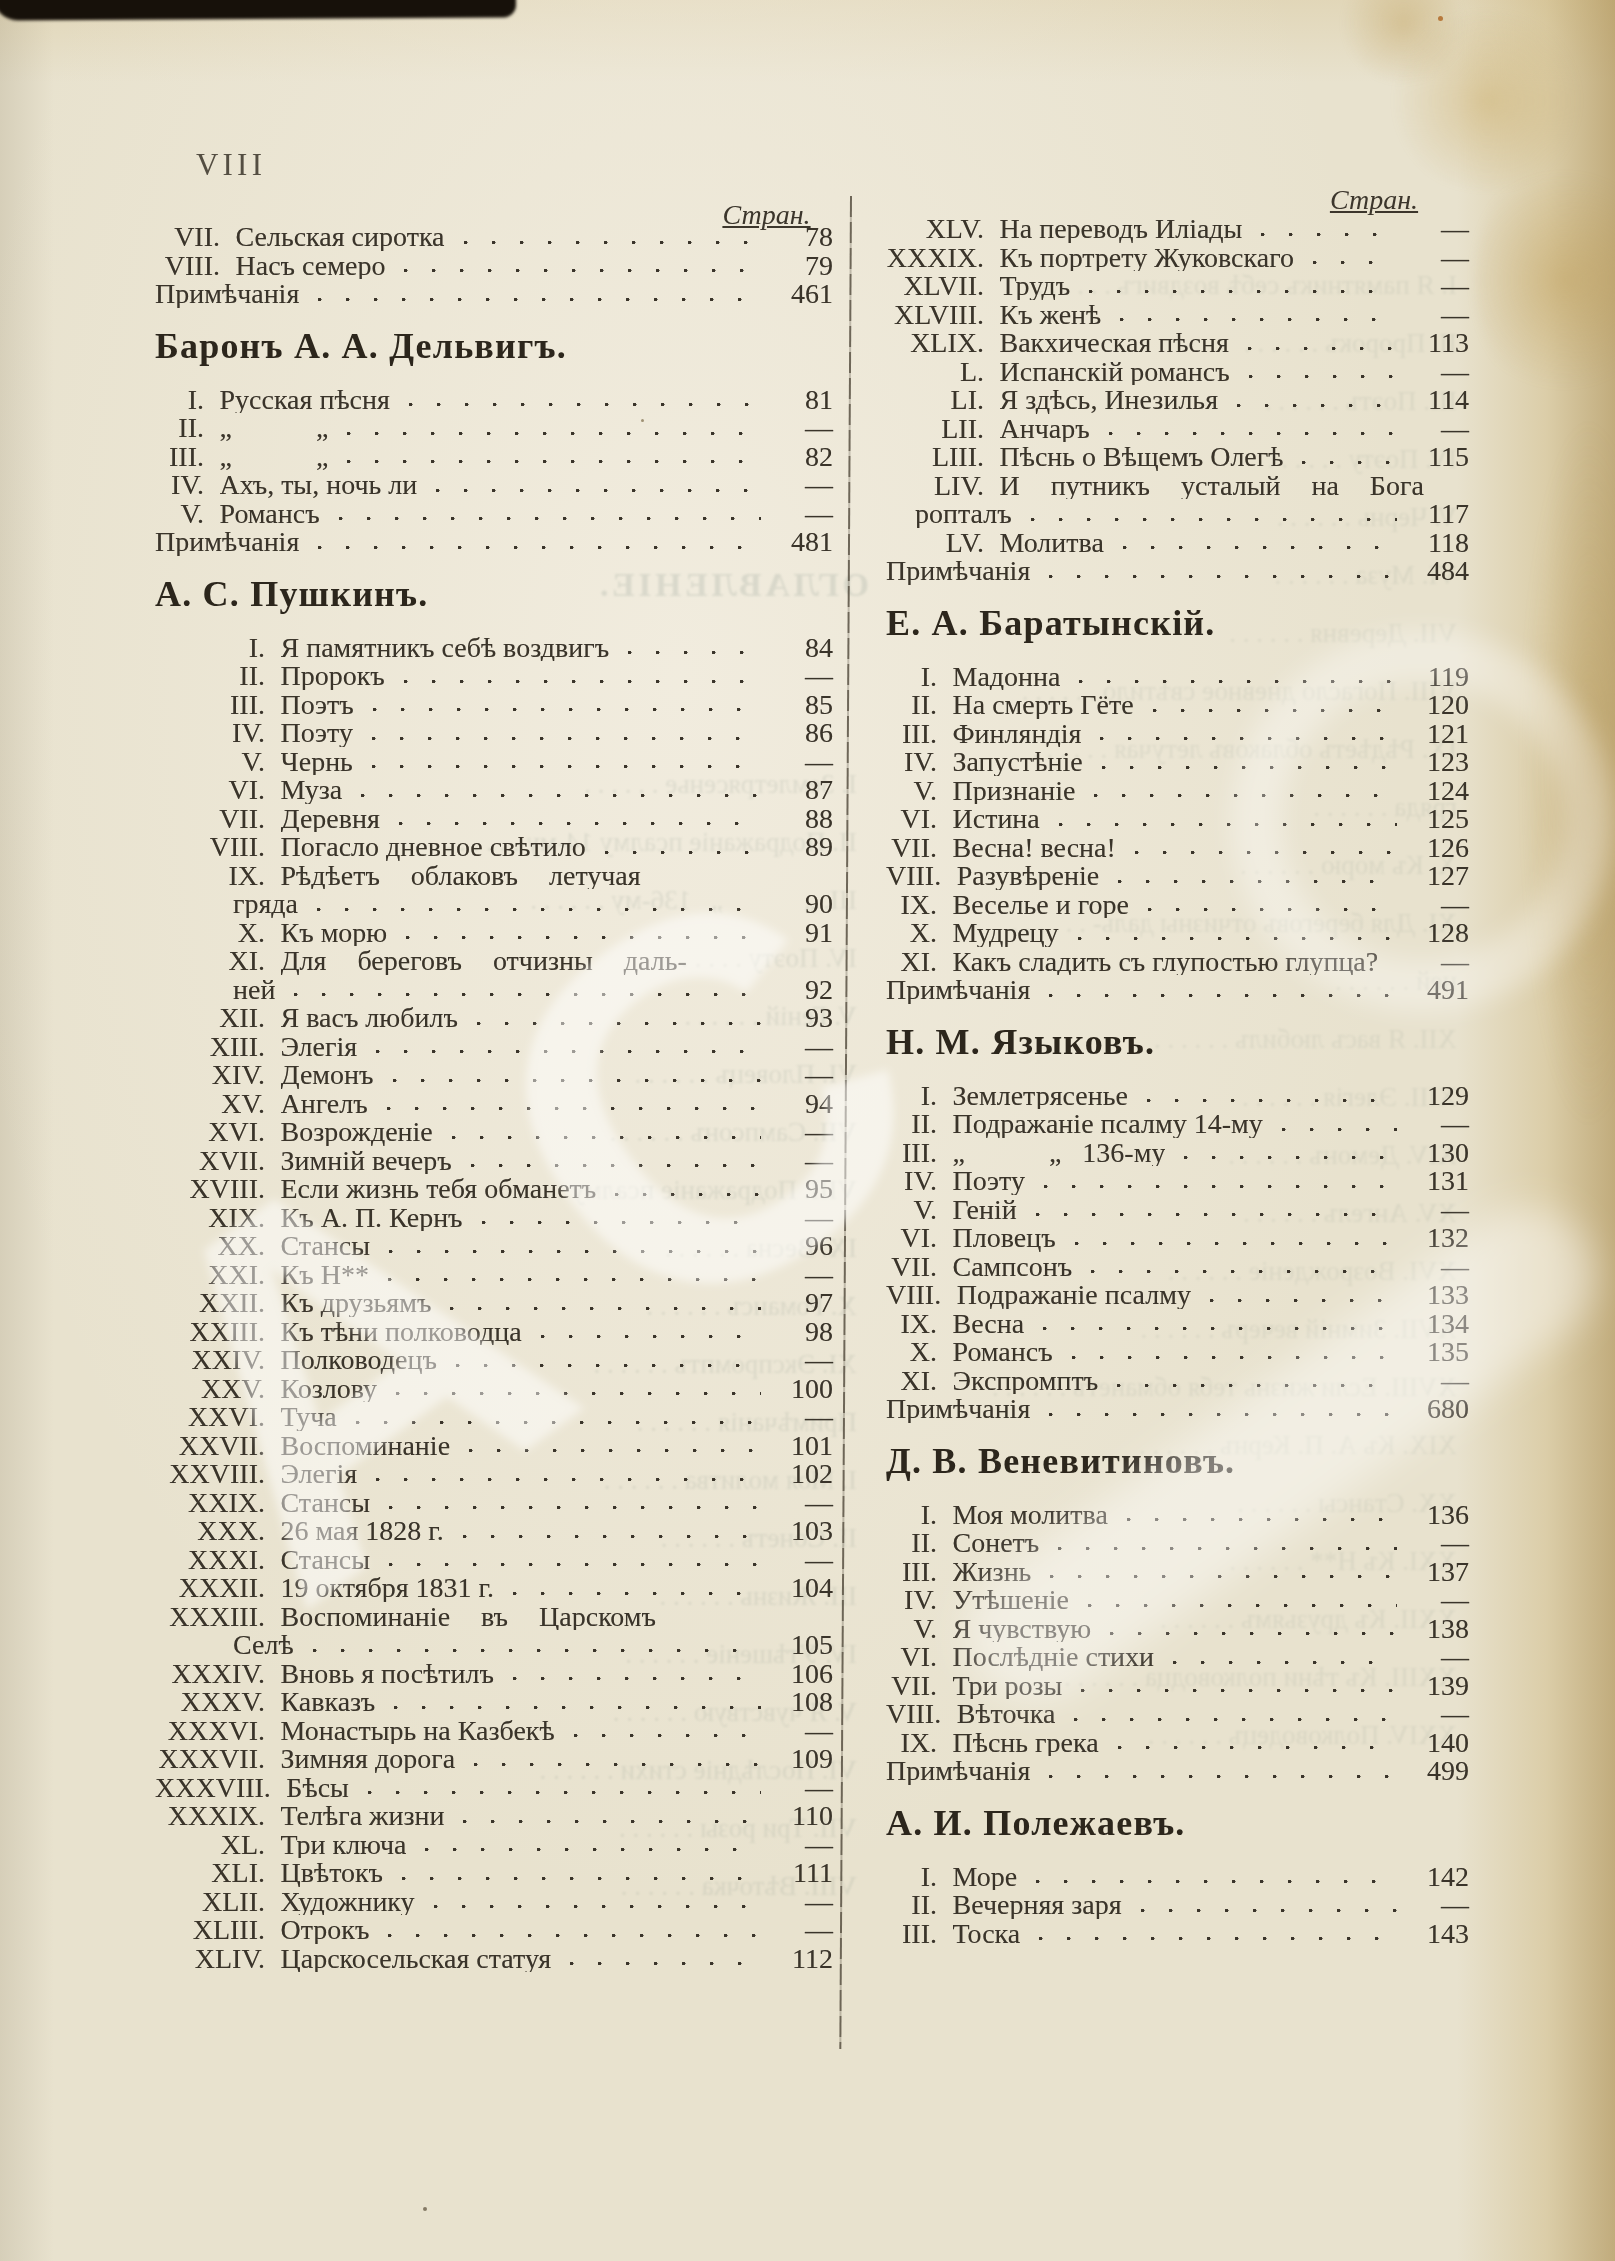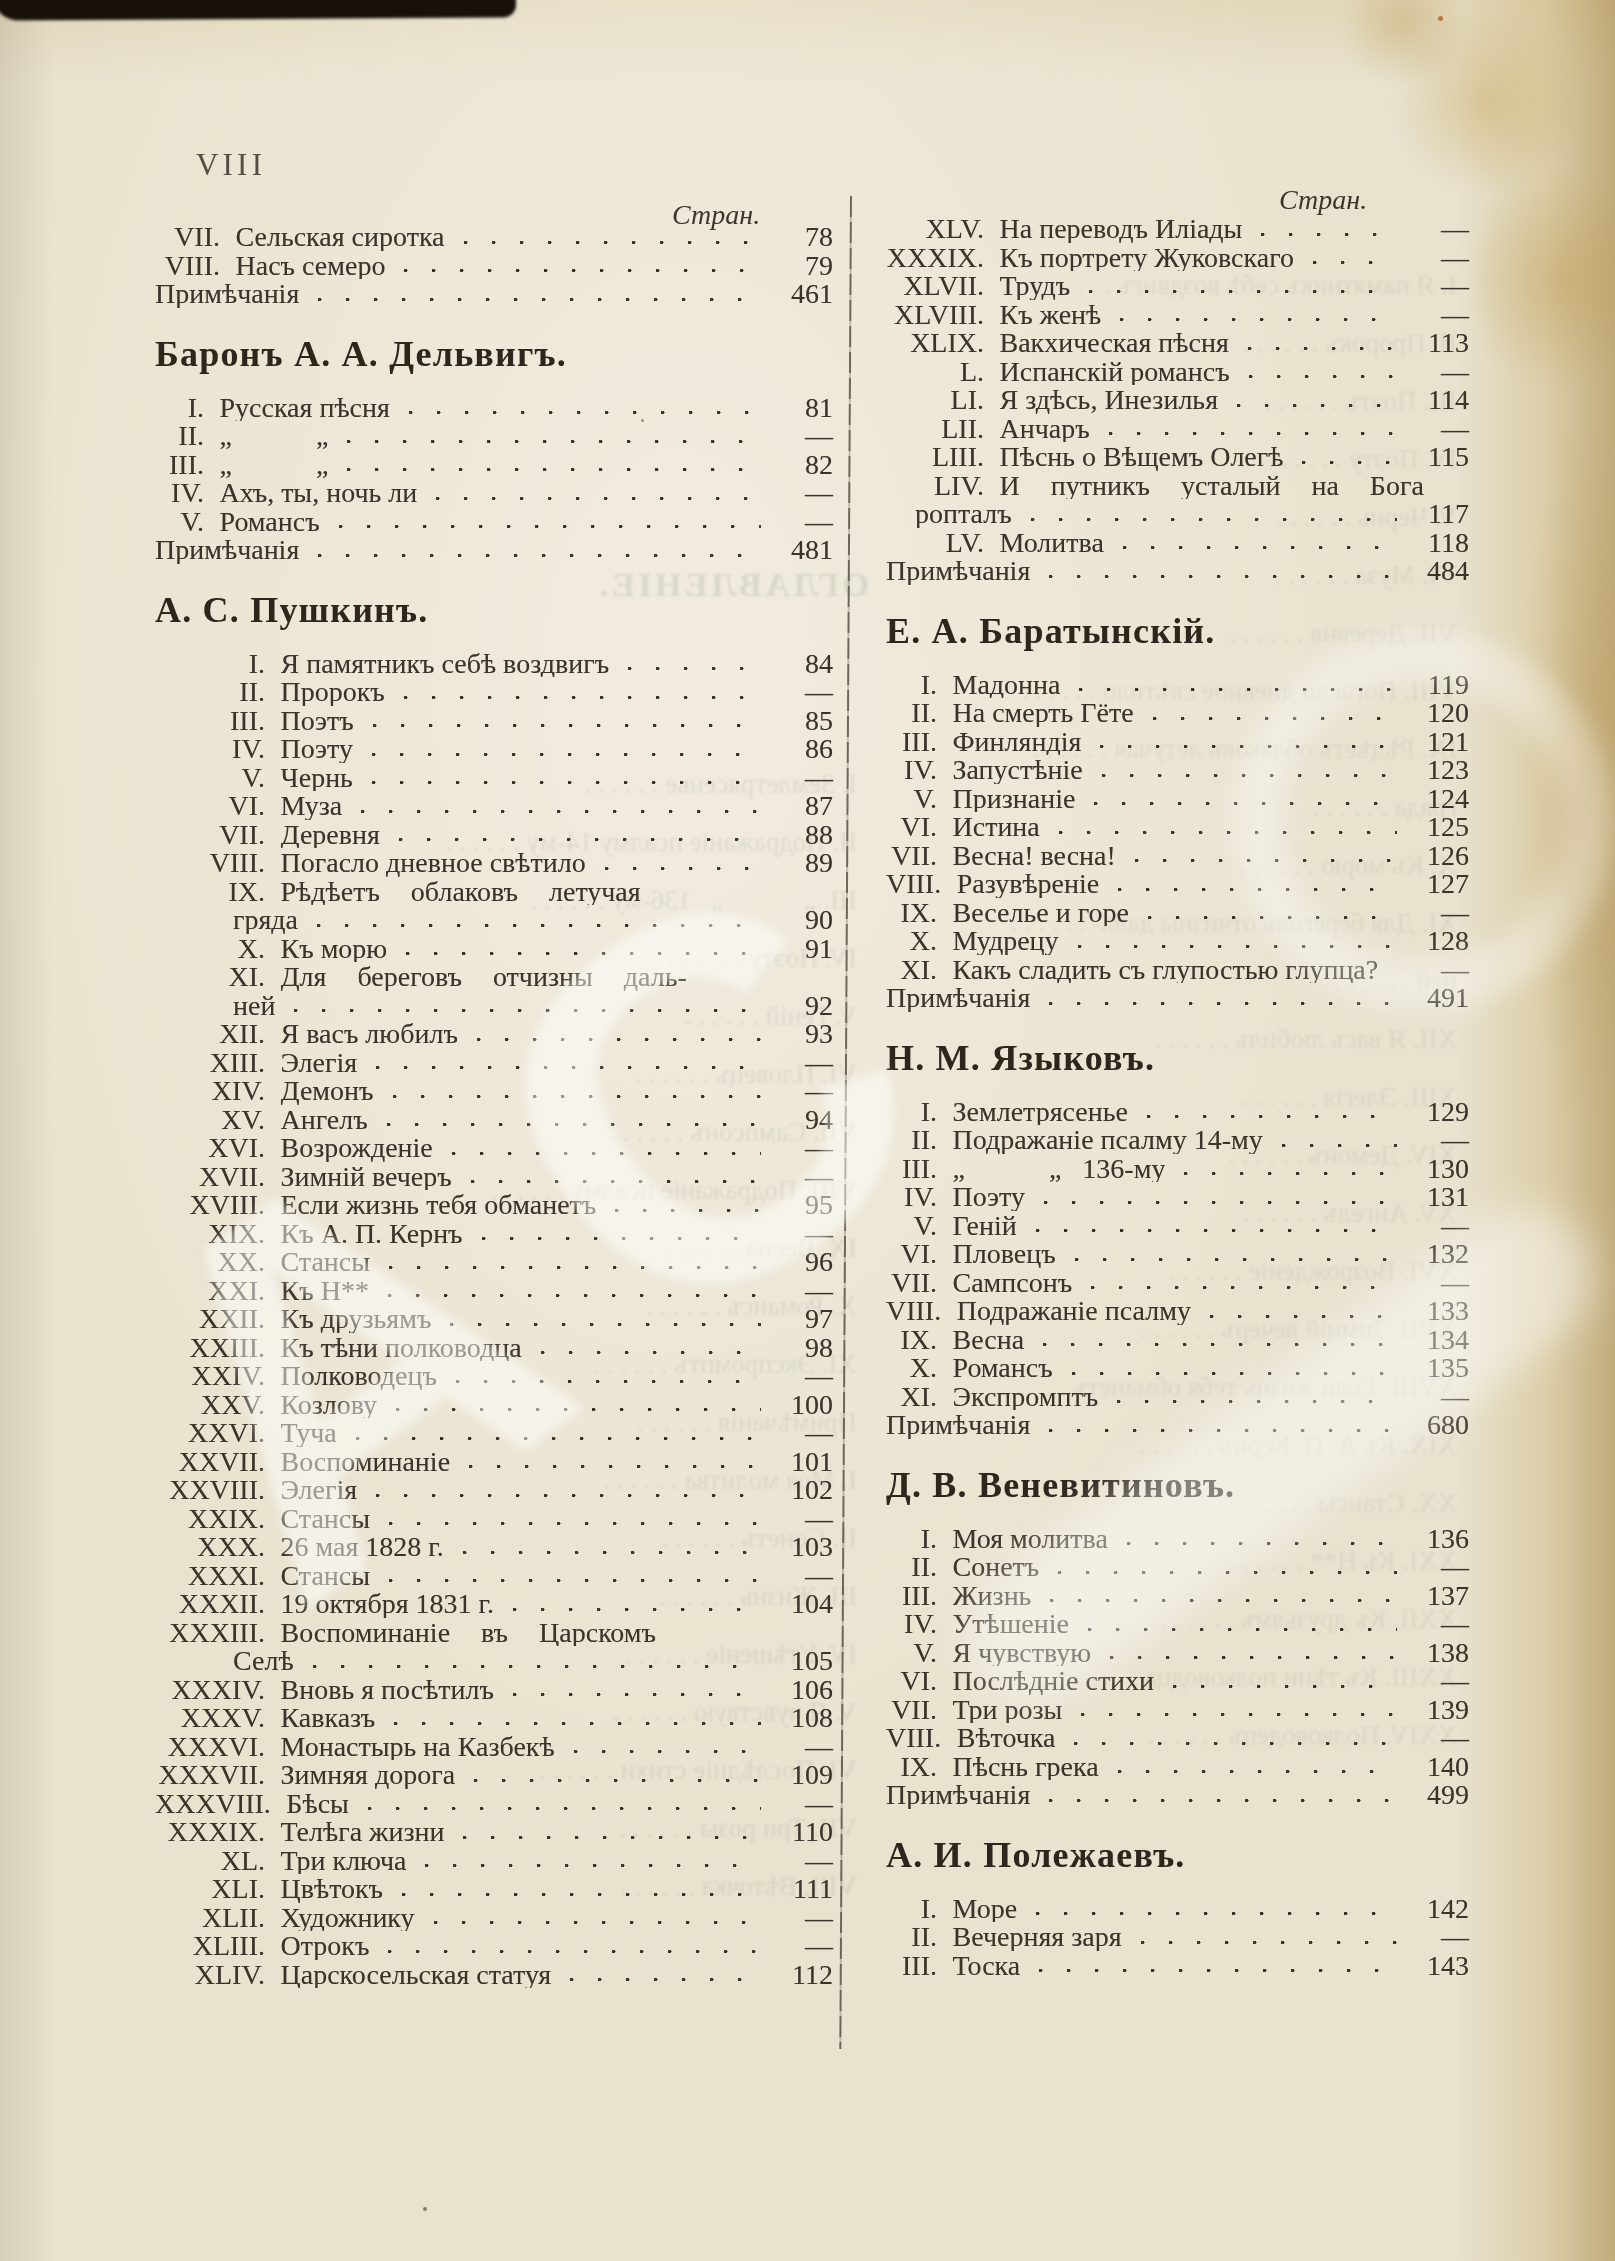--- a/index.html
+++ b/index.html
@@ -63,36 +63,36 @@
     position:absolute;left:1231px;top:630px;width:280px;height:280px;border-radius:50%;
     border:51px solid rgba(255,255,255,.34);filter:blur(12px);
   }
 
   
   .folio{
     position:absolute;left:196px;top:147px;
     font-size:31px;letter-spacing:4.2px;color:#544e42;
   }
   .strana{
-    position:absolute;font-style:italic;font-size:28px;color:#3c362c;text-align:left;
+    position:absolute;font-style:italic;font-size:28px;color:#3c362c;text-align:center;text-decoration:underline;
   }
   .strana-left{left:672px;top:199px;width:189px;}
   .strana-right{left:1279px;top:184px;width:190px;}
   .divider{
     position:absolute;left:850px;top:196px;width:1.8px;height:1853px;
     background:repeating-linear-gradient(to bottom, rgba(74,66,52,.78) 0 21.4px, rgba(74,66,52,.28) 21.4px 26px);
     transform:rotate(0.33deg);transform-origin:top left;
   }
   .col{position:absolute;}
   #col-left{left:155px;top:222px;width:678px;}
   #col-right{left:886px;top:214px;width:583px;font-family:Liberation Serif, serif;}
 
   .heading{
     font-size:36px;font-weight:bold;line-height:39px;
-    margin:27px 0 19px 0;letter-spacing:1.2px;color:#2c261c;
+    margin:19px 0 19px 0;letter-spacing:1.2px;color:#2c261c;
     white-space:nowrap;
   }
   .row{display:flex;height:28.5px;line-height:29px;font-size:28px;text-shadow:0 0 0.6px rgba(58,52,42,.35);}
   .num{flex:0 0 auto;text-align:right;white-space:nowrap;}
   .title{flex:0 1 auto;margin-left:15.5px;white-space:nowrap;overflow:hidden;}
   .leader{
     flex:1 1 0;min-width:0;align-self:flex-end;height:5.4px;
     margin:0 15.5px 5.4px 18px;
     background-image:radial-gradient(circle at 2.7px 2.7px, #3a342a 1.6px, rgba(58,52,42,0) 2.1px);
     background-size:28px 5.4px;background-repeat:repeat-x;

